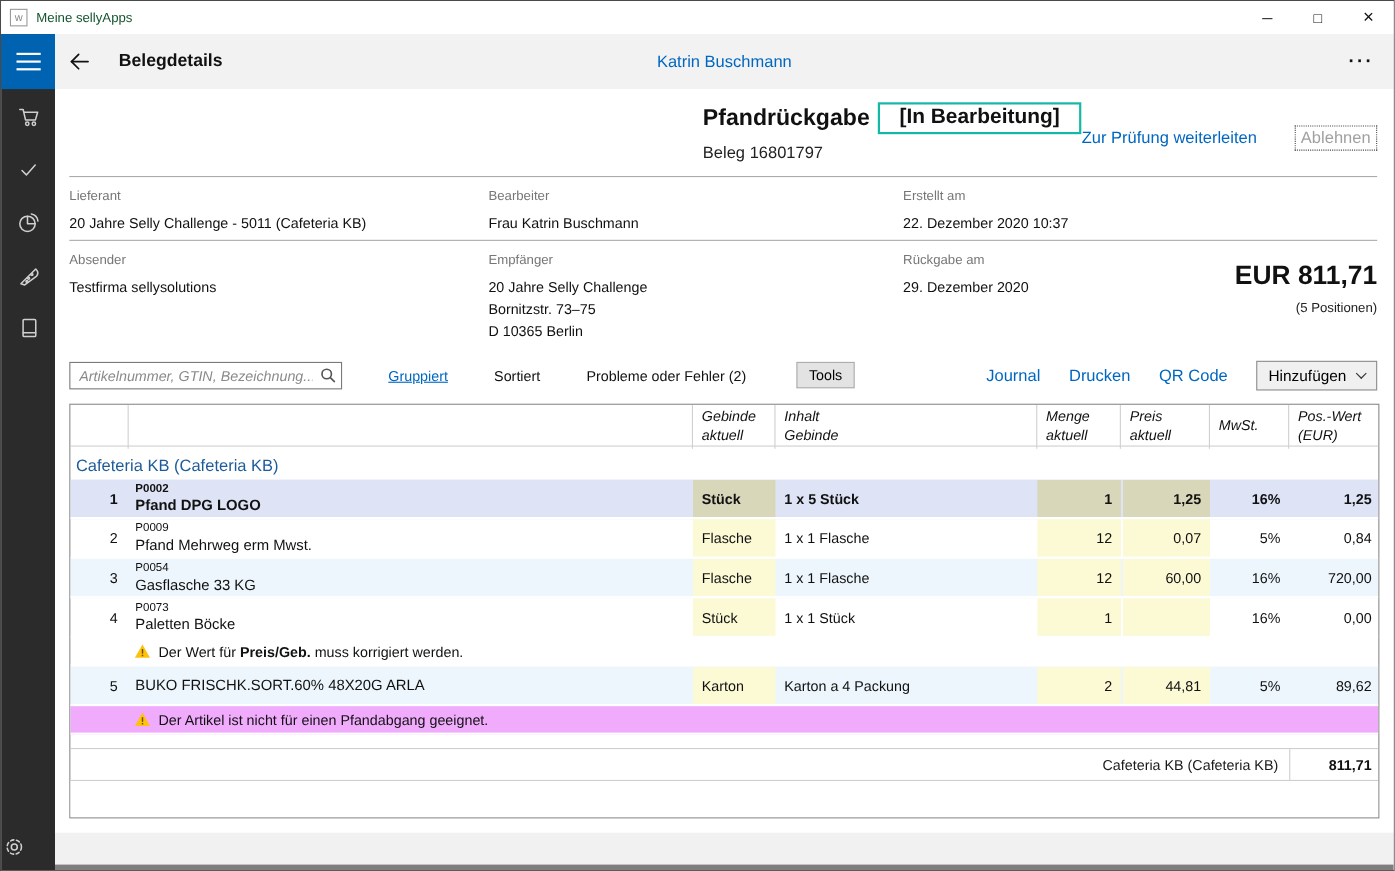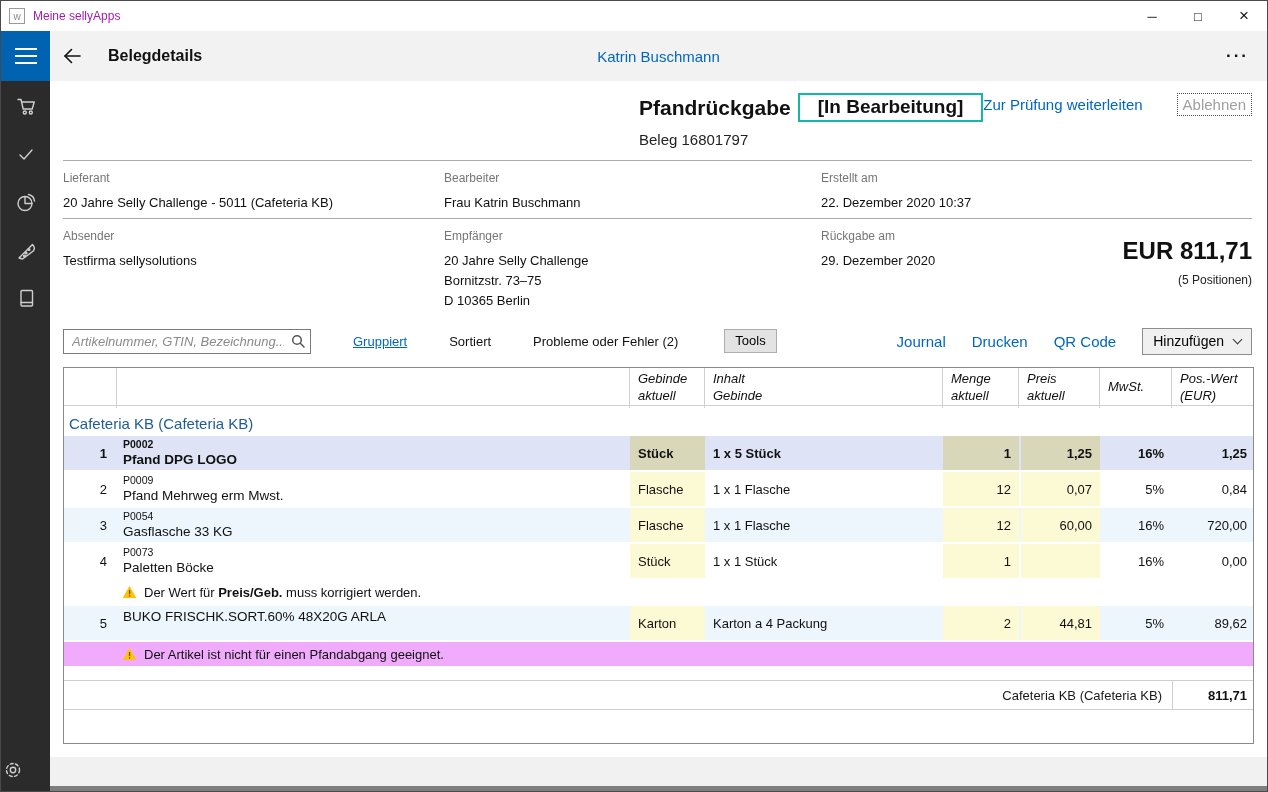--- a/index.html
+++ b/index.html
@@ -9,21 +9,21 @@
     background:#fff; color:#111;
     -webkit-font-smoothing: antialiased;
   }
   .window { width:1268px; height:792px; border:1px solid #4a4a4a; background:#fff;
             display:flex; flex-direction:column; overflow:hidden; }
 
   
   .titlebar { height:30px; background:#fff; display:flex; align-items:center; flex:0 0 auto; }
   .app-logo { width:16px; height:16px; margin:0 8px 0 8px; border:1px solid #9a9a9a;
               color:#8a8a8a; font-size:10px; display:flex; align-items:center; justify-content:center; }
-  .app-title { font-size:12px; color:#a21caf; }
+  .app-title { font-size:12px; color:#14532d; }
   .win-controls { margin-left:auto; display:flex; height:30px; }
   .win-btn { width:46px; height:30px; display:flex; align-items:center; justify-content:center;
              font-size:13px; color:#111; cursor:default; }
   .win-btn.close { font-size:17px; }
 
   
   .shell { flex:1; display:flex; min-height:0; }
   .sidebar { width:49px; background:#2b2b2b; display:flex; flex-direction:column; flex:0 0 auto; }
   .hamburger { height:50px; background:#0063b1; display:flex; flex-direction:column;
                justify-content:center; align-items:center; gap:5px; }
@@ -43,21 +43,21 @@
   .appbar-user { position:absolute; left:0; right:0; text-align:center; color:#0067c0; font-size:15px; pointer-events:none; }
   .appbar-more { margin-left:auto; margin-right:18px; font-size:17px; font-weight:700; letter-spacing:2px; color:#111; }
 
   
   .main { flex:1; background:#fff; padding:12px 15px 0 13px; min-height:0; }
 
   .doc-head { display:flex; justify-content:flex-end; align-items:flex-start; }
   .doc-title-row { display:flex; align-items:center; }
   .doc-title { font-size:21px; font-weight:700; }
   .doc-status { font-size:19px; font-weight:700; margin-left:7px; border:2px solid #14b8a6; padding:1px 18px 2px; }
-  .doc-actions { display:flex; align-items:center; gap:34px; margin-top:0; }
+  .doc-actions { display:flex; align-items:center; gap:34px; margin-top:21px; }
   .link { color:#0067c0; font-size:15px; cursor:default; }
   .reject { color:#a0a0a0; font-size:15px; border:1px dotted #4d4d4d; padding:2px 5px; }
   .beleg { font-size:15px; color:#222; margin-top:9px; }
 
   .divider { border:none; border-top:1px solid #ababab; margin-top:12px; }
 
   .fields-row1 { display:grid; grid-template-columns:381px 377px 1fr; height:58px; border-bottom:1px solid #ababab; }
   .fields-row2 { display:grid; grid-template-columns:381px 377px 240px 1fr; height:103px; }
   .field { padding-top:10px; }
   .f-label { font-size:12px; color:#767676; }
@@ -91,21 +91,21 @@
   .th { border-right:1px solid #d0d0d0; padding:3px 8px; display:flex; flex-direction:column;
         justify-content:center; line-height:1.3; }
   .th:last-child { border-right:none; }
   .grouprow { height:30px; display:flex; align-items:flex-end; padding:0 0 4px 5px;
               color:#1e5c99; font-size:15px; flex:0 0 auto; }
   .trow { display:grid; grid-template-columns:53px 513px 75px 238px 76px 81px 72px 83px;
           height:36px; border-bottom:2px solid #fff; flex:0 0 auto; }
   .trow.sel { background:#dee4f6; font-weight:700; }
   .trow.alt { background:#edf6fc; }
   .c-num { display:flex; align-items:center; justify-content:flex-end; padding-right:10px; }
-  .c-art { display:flex; flex-direction:column; justify-content:space-between; padding:2px 6px; overflow:hidden; white-space:nowrap; }
+  .c-art { display:flex; flex-direction:column; justify-content:center; padding:2px 6px; overflow:hidden; white-space:nowrap; }
   .code { font-size:10.5px; line-height:1.25; }
   .name { font-size:13.5px; line-height:1.3; }
   .c-geb { display:flex; align-items:center; padding-left:8px; background-clip:padding-box; }
   .c-inh { display:flex; align-items:center; padding-left:8px; }
   .c-right { display:flex; align-items:center; justify-content:flex-end; padding-right:8px; background-clip:padding-box; }
   .ed { background-color:#fcf9d5; }
   .trow.sel .ed { background-color:#d9d7b9; }
   .gapL { border-left:2px solid transparent; }
   .wrow { display:grid; grid-template-columns:53px 1fr; height:26px; border-bottom:2px solid #fff; flex:0 0 auto; }
   .wrow.alt { background:#f0abfc; }

